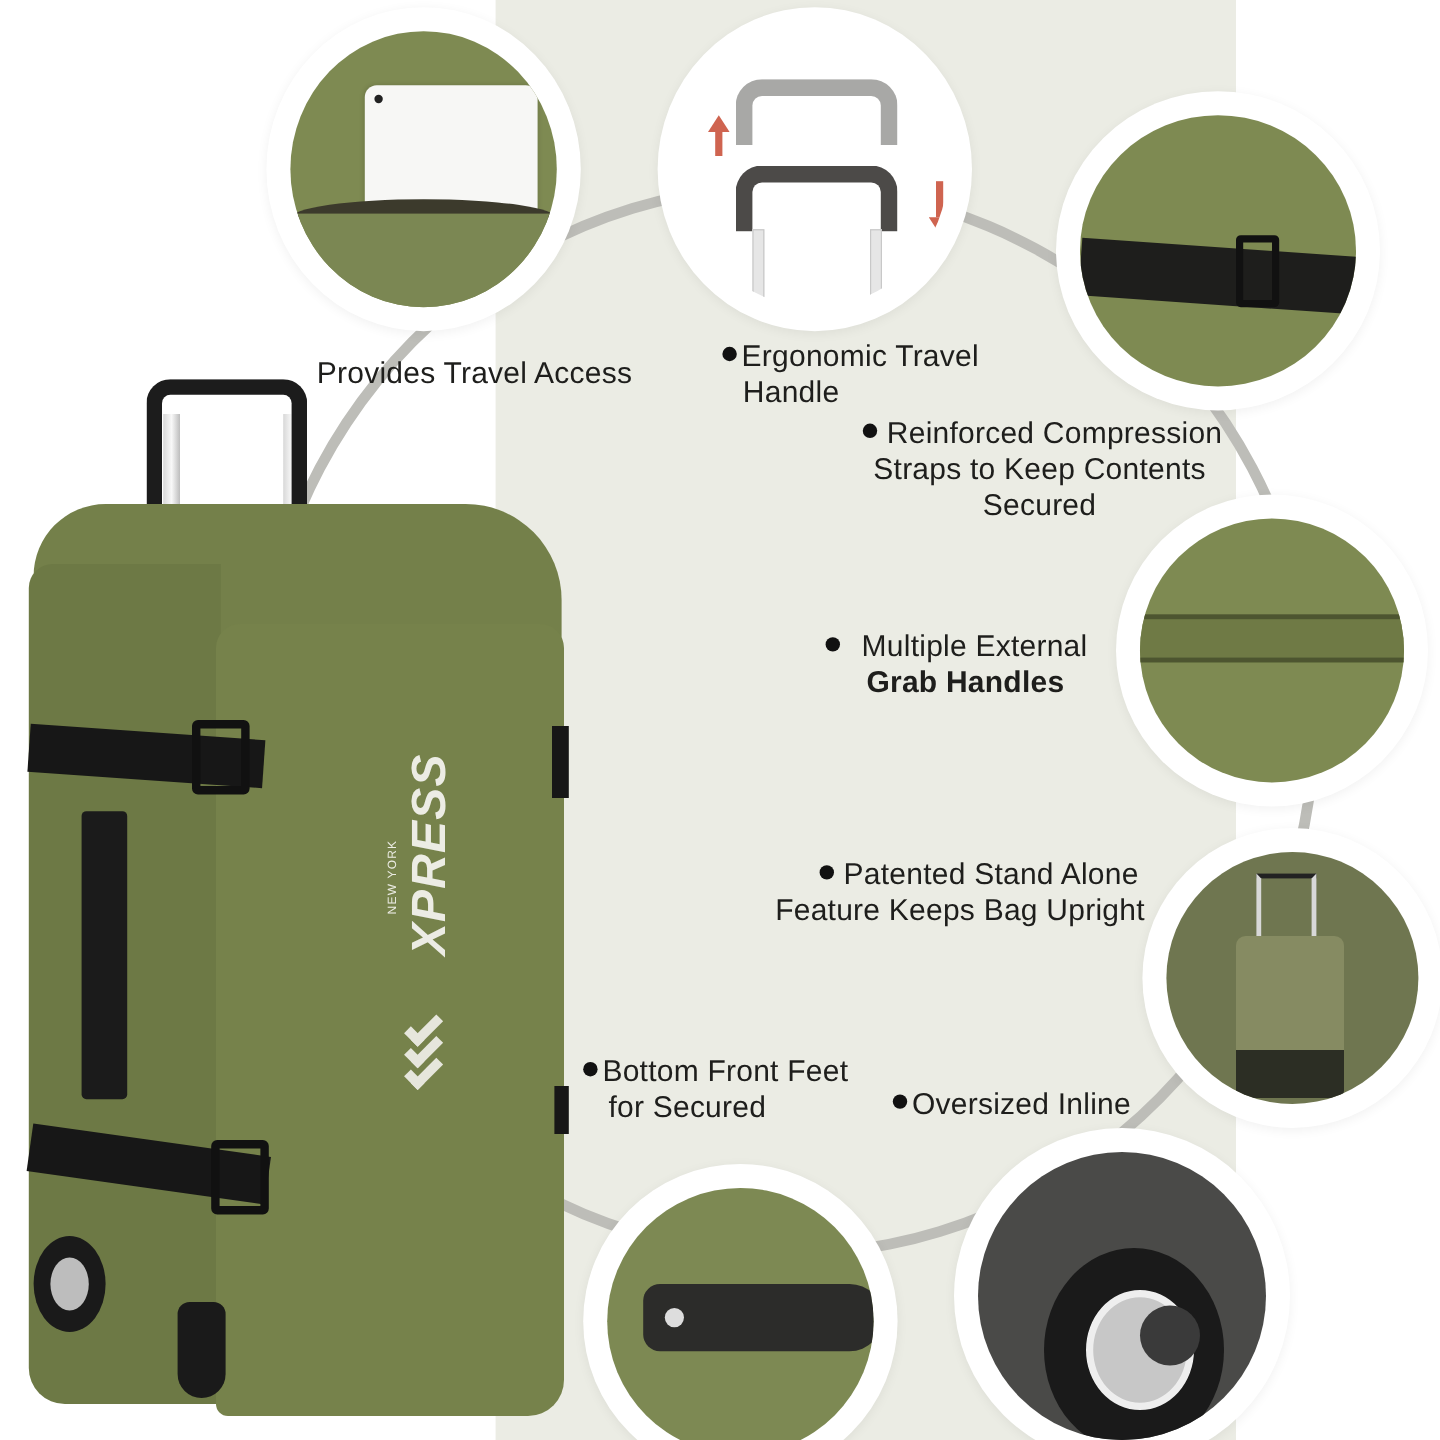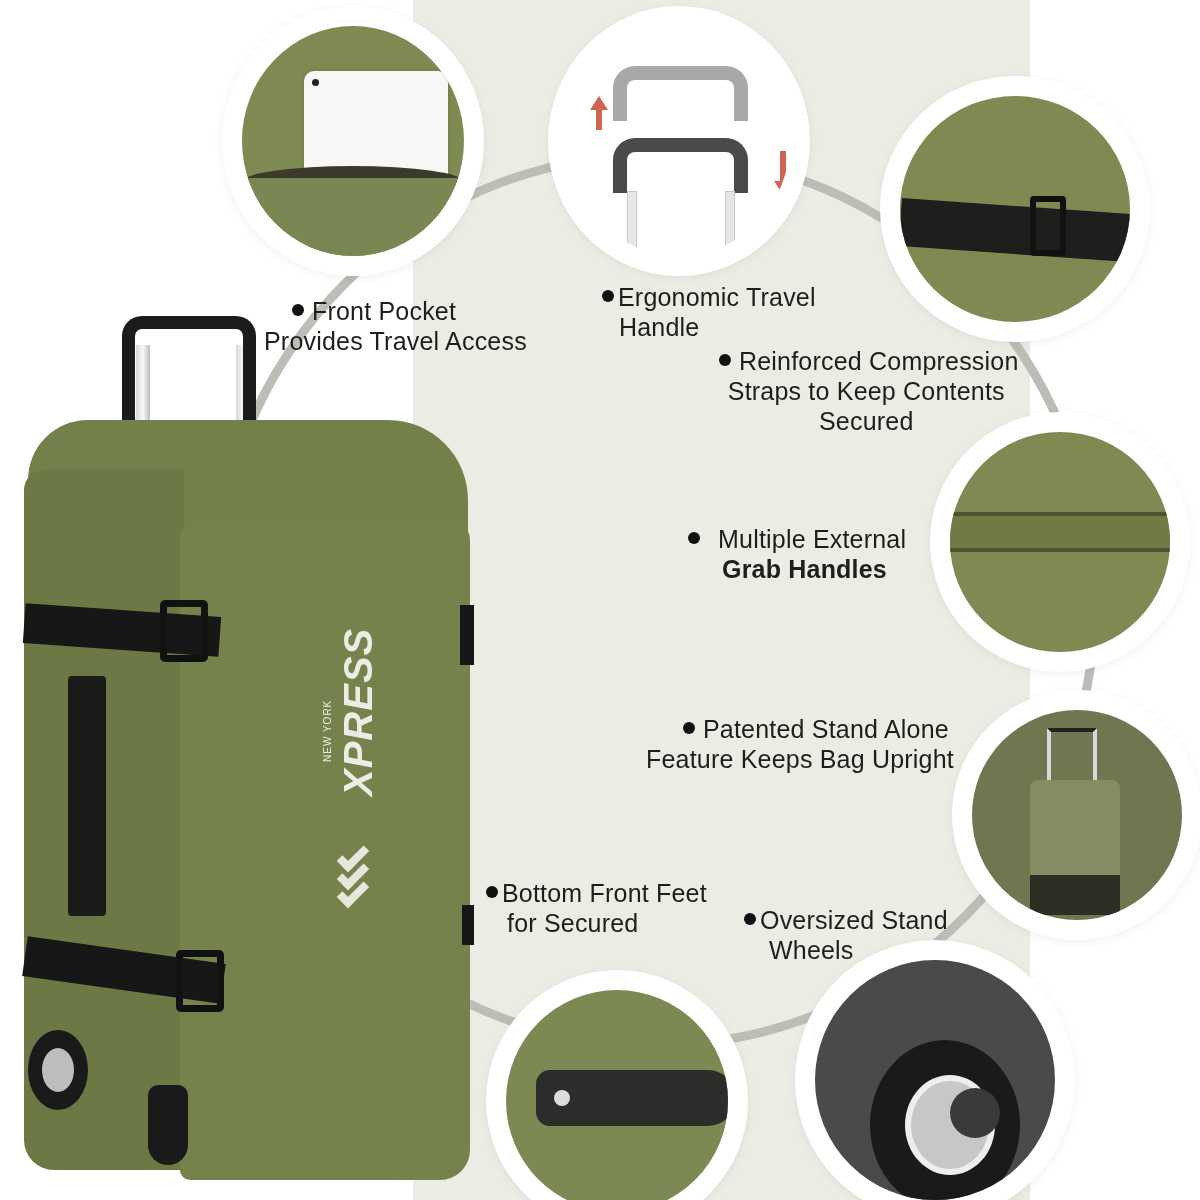--- a/index.html
+++ b/index.html
@@ -173,21 +173,20 @@
 <div class="circle c-wheels">
   <div class="inner">
     <div class="wheel">
         <div class="hub"></div>
       </div>
     <div class="axle"></div>
   </div>
 </div>
 
 <div class="label" style="left:264px;top:296px;">
-  <div style="padding-left:28px;"><span class="bullet"></span><span>Front Pocket</span></div>
   <div>Provides Travel Access</div>
 </div>
 
 <div class="label" style="left:602px;top:282px;">
   <div><span class="bullet" style="margin-right:4px"></span><span>Ergonomic Travel</span></div>
   <div style="padding-left:17px;">Handle</div>
 </div>
 
 <div class="label" style="left:714px;top:346px;text-align:center;">
   <div style="padding-left:5px;"><span class="bullet"></span><span>Reinforced Compression</span></div>
@@ -204,15 +203,14 @@
   <div style="padding-left:37px;"><span class="bullet"></span><span>Patented Stand Alone</span></div>
   <div>Feature Keeps Bag Upright</div>
 </div>
 
 <div class="label" style="left:486px;top:878px;">
   <div><span class="bullet" style="margin-right:4px"></span><span>Bottom Front Feet</span></div>
   <div style="padding-left:21px;">for Secured</div>
 </div>
 
 <div class="label" style="left:744px;top:905px;">
-  <div><span class="bullet" style="margin-right:4px"></span><span>Oversized Stand</span></div>
-  <div style="padding-left:25px;">Wheels</div>
+  <div><span class="bullet" style="margin-right:4px"></span><span>Oversized Inline</span></div>
 </div>
 
 </body></html>

